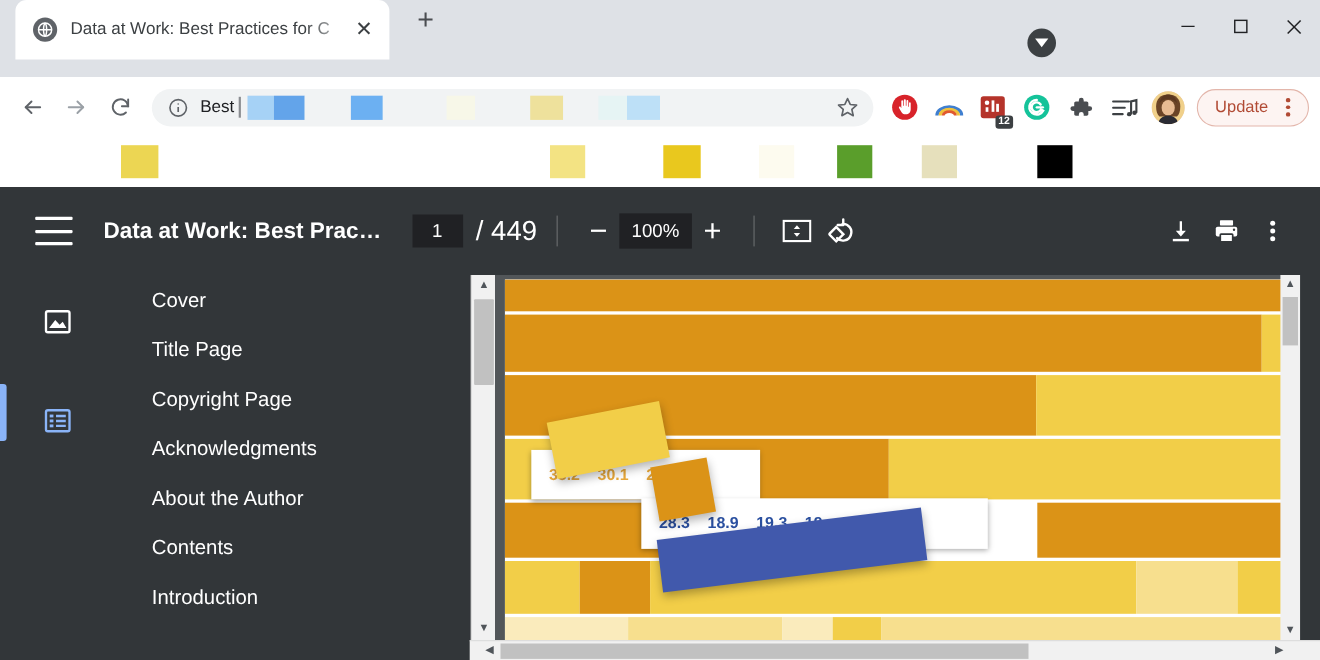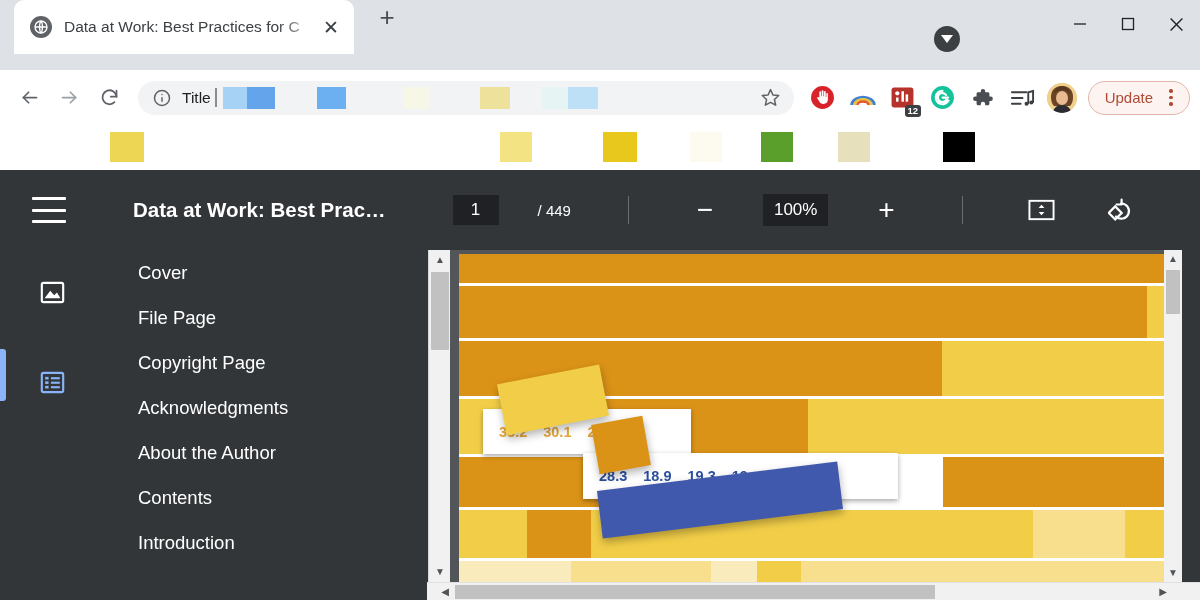--- a/index.html
+++ b/index.html
@@ -184,40 +184,39 @@
   
   .pdf { position: absolute; top: 170px; left: 0; width: 1200px; height: 430px; background: #323639; }
 
   .pdf-toolbar {
     height: 80px;
     background: #323639;
     display: flex;
     align-items: center;
     padding: 0 22px 0 32px;
     color: #ffffff;
-    gap: 39px;
   }
   .hamburger { width: 34px; height: 26px; display:flex; flex-direction: column; justify-content: space-between; flex: 0 0 auto;}
   .hamburger i { display:block; height: 3px; background: #fff; border-radius: 1px; }
   .pdf-title {
     margin-left: 28px;
     font-size: 20.5px;
     font-weight: 700;
     white-space: nowrap;
     flex: 0 0 auto;
   }
   .pagebox {
     margin-left: 28px;
     background: #202124;
     width: 46px; height: 30px;
     display: flex; align-items: center; justify-content: center;
     font-size: 17px;
     flex: 0 0 auto;
   }
-  .pagetotal { margin-left: 0; font-size: 15px; flex: 0 0 auto; }
+  .pagetotal { margin-left: 12px; font-size: 25px; flex: 0 0 auto; }
   .vdiv { width: 1px; height: 28px; background: #6b6e70; margin: 0 18px; flex: 0 0 auto; }
   .zbtn {
     width: 38px; height: 38px;
     display: flex; align-items: center; justify-content: center;
     font-size: 28px; font-weight: 300; color: #fff;
     flex: 0 0 auto;
   }
   .zoomval {
     background: #202124;
     height: 32px;
@@ -398,21 +397,21 @@
     </div>
 
     <div class="omnibox">
       <span class="info-icon">
         <svg width="20" height="20" viewBox="0 0 24 24" fill="none" stroke="#5f6368" stroke-width="1.8">
             <circle cx="12" cy="12" r="9"></circle>
             <line x1="12" y1="11" x2="12" y2="16.5"></line>
             <circle cx="12" cy="7.8" r="0.9" fill="#5f6368" stroke="none"></circle>
           </svg>
       </span>
-      <span class="omnibox-scheme">Title</span>
+      <span class="omnibox-scheme">Best</span>
       <span class="caret-bar"></span>
       <span class="url-blocks" id="urlblocks" placeholder="Search Google or type a URL">
           <i style="width: 24px; background: rgb(166, 210, 246);"></i>
           <i style="width: 28px; background: rgb(99, 164, 234);"></i>
           <i style="width: 38px; background: rgb(241, 243, 244);"></i>
           <i style="width: 4px; background: rgb(241, 243, 244);"></i>
           <i style="width: 29px; background: rgb(108, 176, 242);"></i>
           <i style="width: 58px; background: rgb(241, 243, 244);"></i>
           <i style="width: 26px; background: rgb(247, 247, 232);"></i>
           <i style="width: 50px; background: rgb(241, 243, 244);"></i>
@@ -577,21 +576,21 @@
               <line x1="10.6" y1="12.2" x2="18.5" y2="12.2"></line>
               <line x1="10.6" y1="16.2" x2="18.5" y2="16.2"></line>
             </svg>
           </div>
         </div>
         <div class="outline-list" id="outline-list">
             <div class="outline-item">
               <span>Cover</span>
             </div>
             <div class="outline-item">
-              <span>File Page</span>
+              <span>Title Page</span>
             </div>
             <div class="outline-item">
               <span>Copyright Page</span>
             </div>
             <div class="outline-item">
               <span>Acknowledgments</span>
             </div>
             <div class="outline-item">
               <span>About the Author</span>
             </div>

